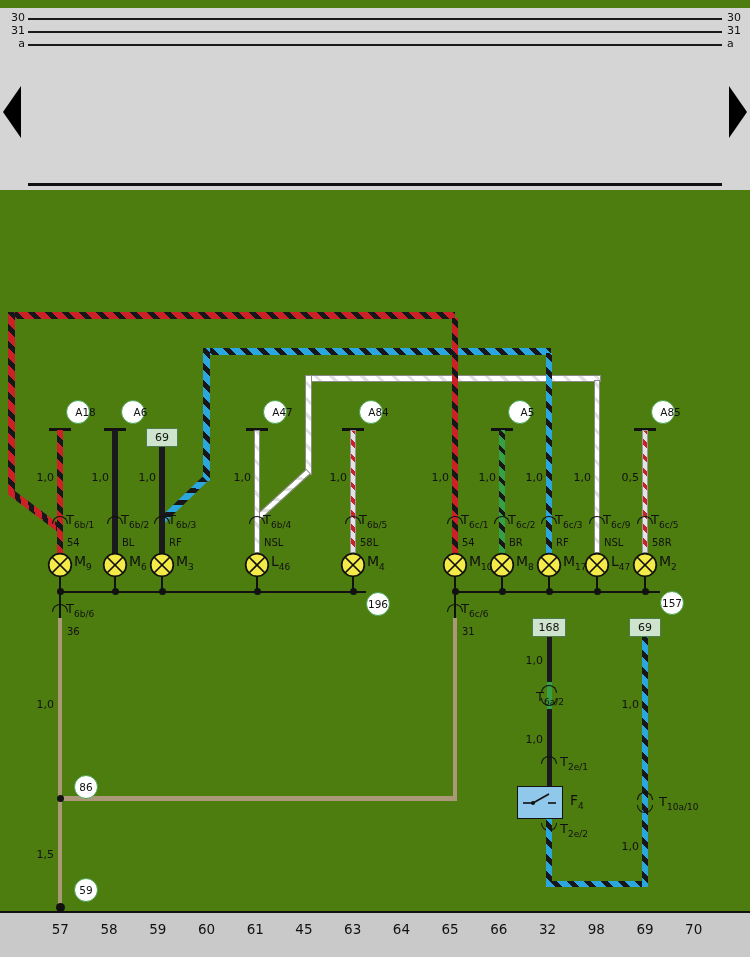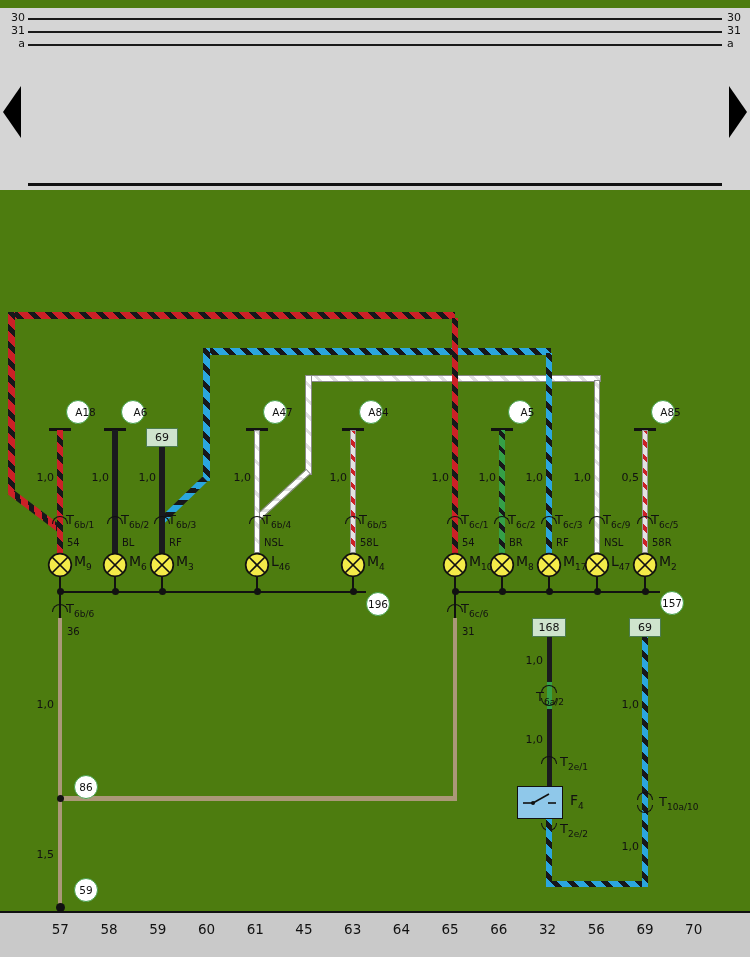--- a/index.html
+++ b/index.html
@@ -324,18 +324,18 @@
     <span>58</span>
     <span>59</span>
     <span>60</span>
     <span>61</span>
     <span>45</span>
     <span>63</span>
     <span>64</span>
     <span>65</span>
     <span>66</span>
     <span>32</span>
-    <span>56</span>
+    <span>98</span>
     <span>69</span>
     <span>70</span>
   </div>
 
 </div>
 
 </body></html>

